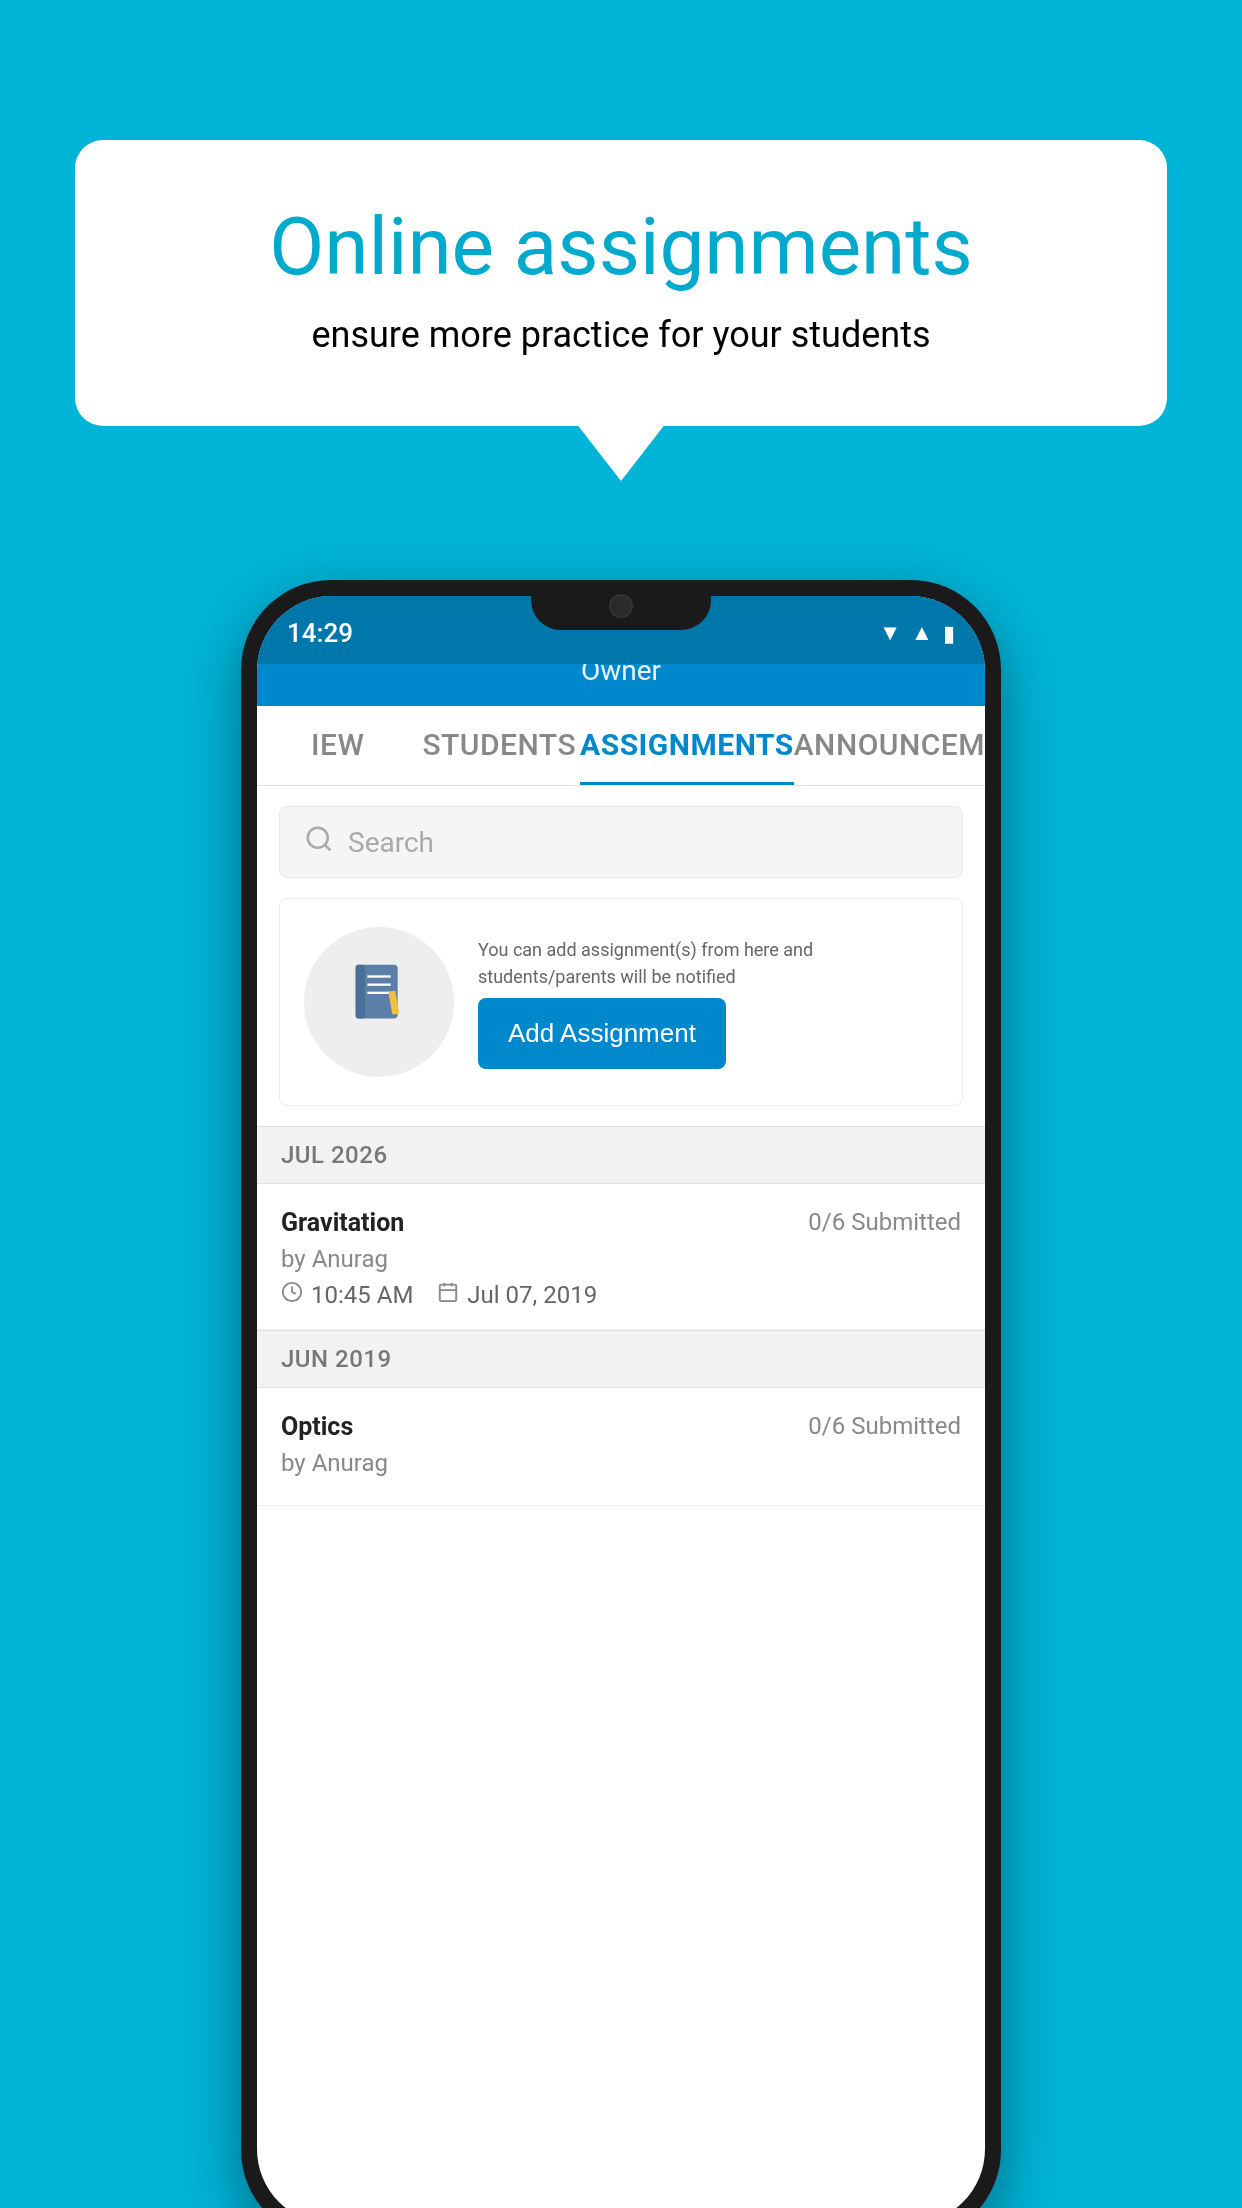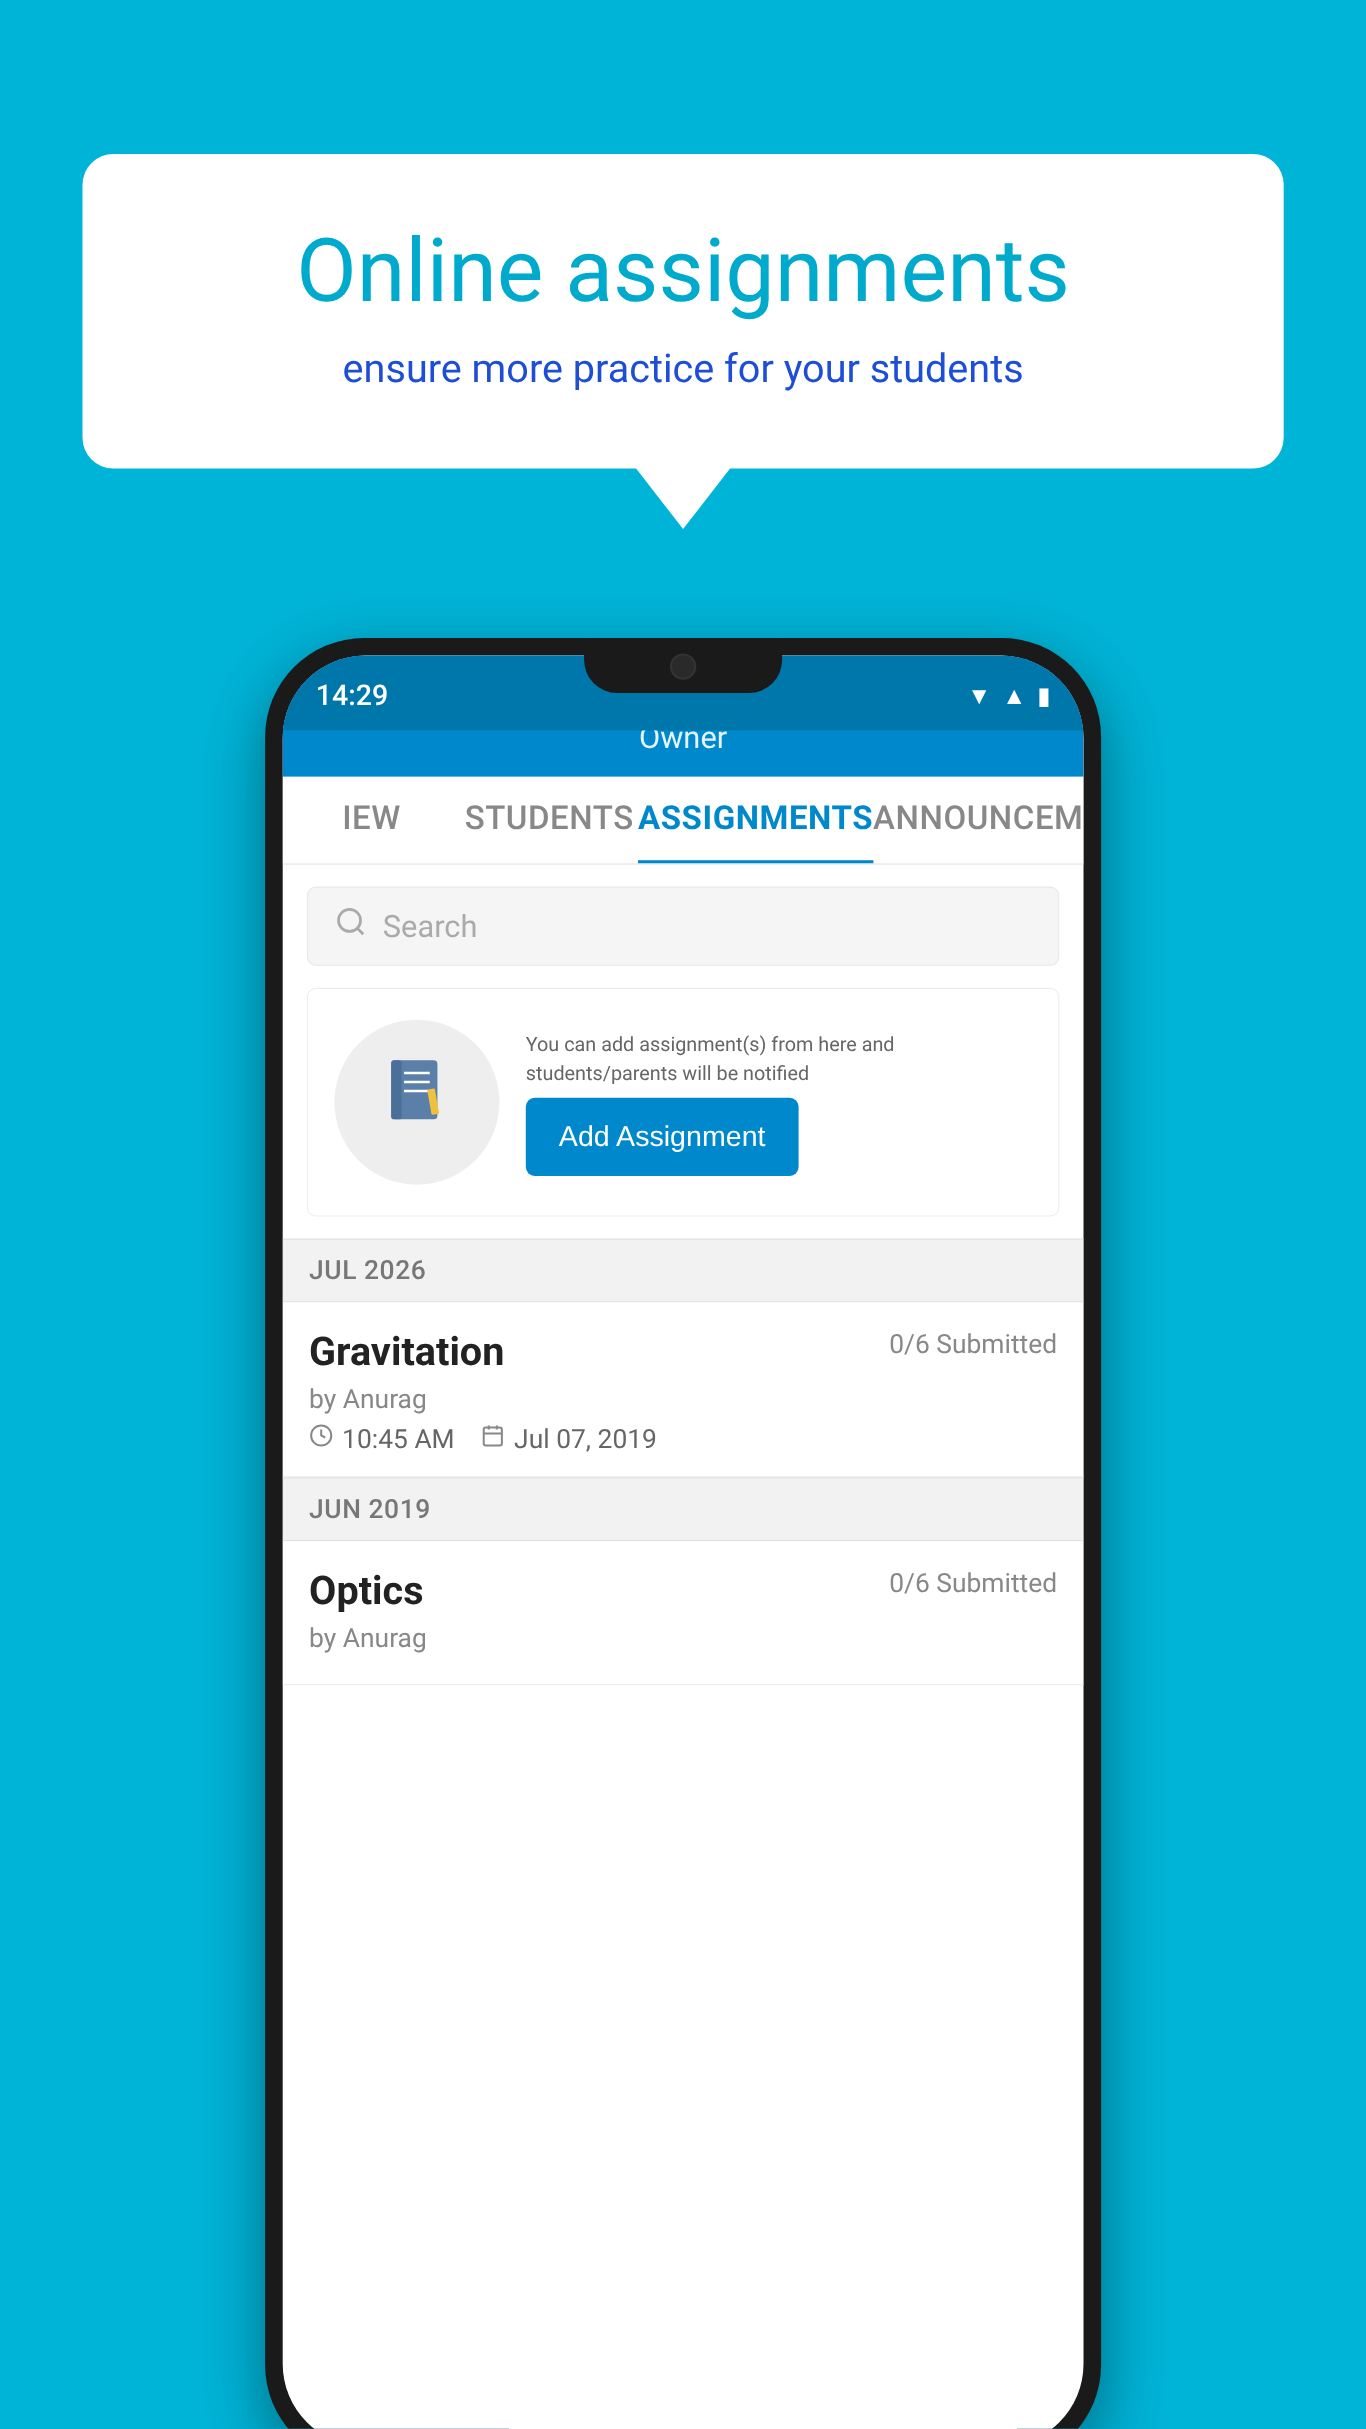--- a/index.html
+++ b/index.html
@@ -48,21 +48,21 @@
 
     .bubble-title {
       font-size: 80px;
       color: #00aacc;
       font-weight: 400;
       margin-bottom: 20px;
     }
 
     .bubble-subtitle {
       font-size: 36px;
-      color: #1d4ed8;
+      color: #000000;
       font-weight: 400;
     }
 
     
     .phone-wrapper {
       position: absolute;
       top: 580px;
       left: 50%;
       transform: translateX(-50%);
       width: 760px;
@@ -307,21 +307,21 @@
     }
 
     .assignment-top {
       display: flex;
       justify-content: space-between;
       align-items: flex-start;
       margin-bottom: 8px;
     }
 
     .assignment-name {
-      font-size: 36px;
+      font-size: 25px;
       font-weight: 700;
       color: #222;
     }
 
     .assignment-submitted {
       font-size: 24px;
       color: #888;
     }
 
     .assignment-by {

